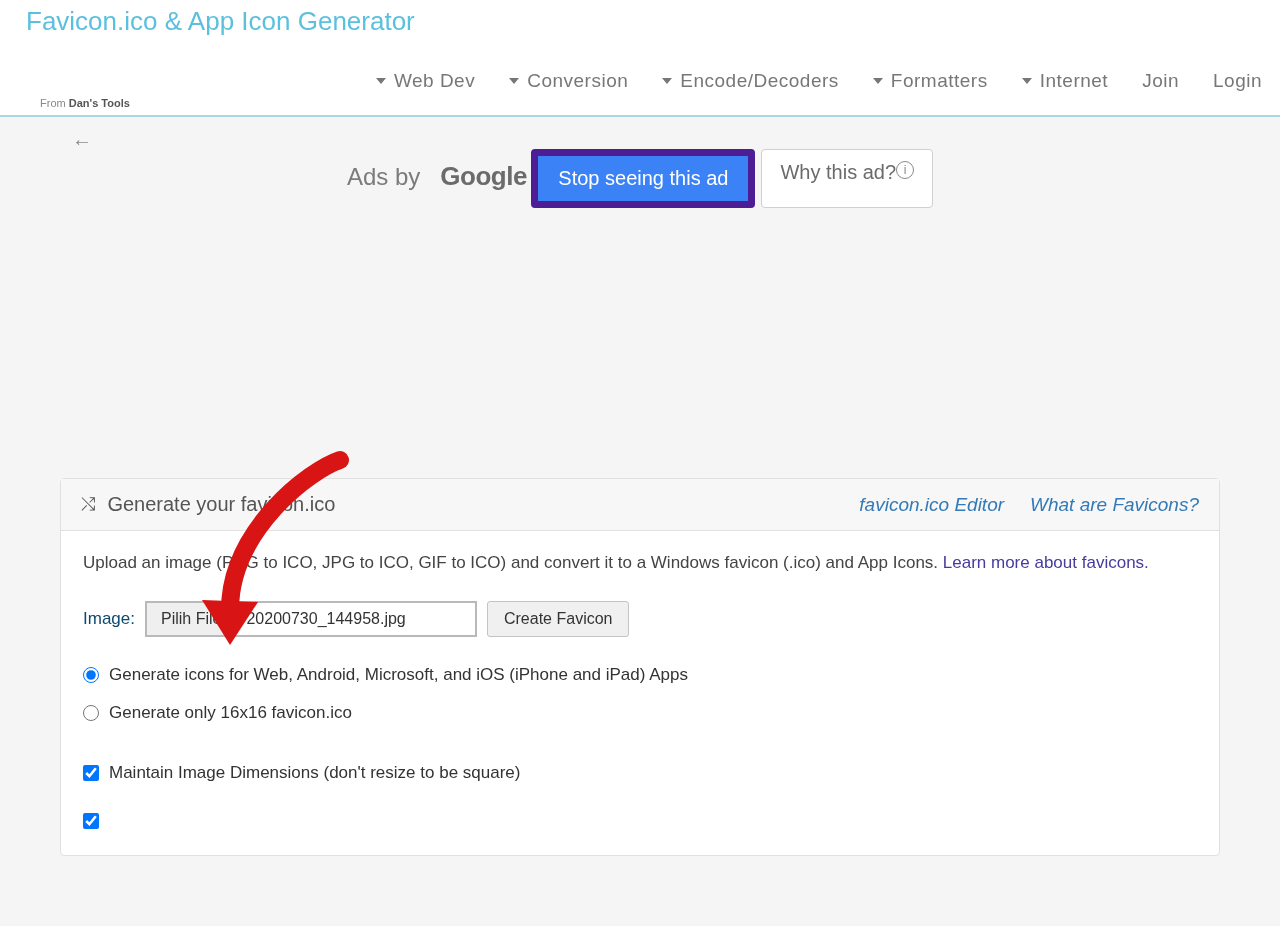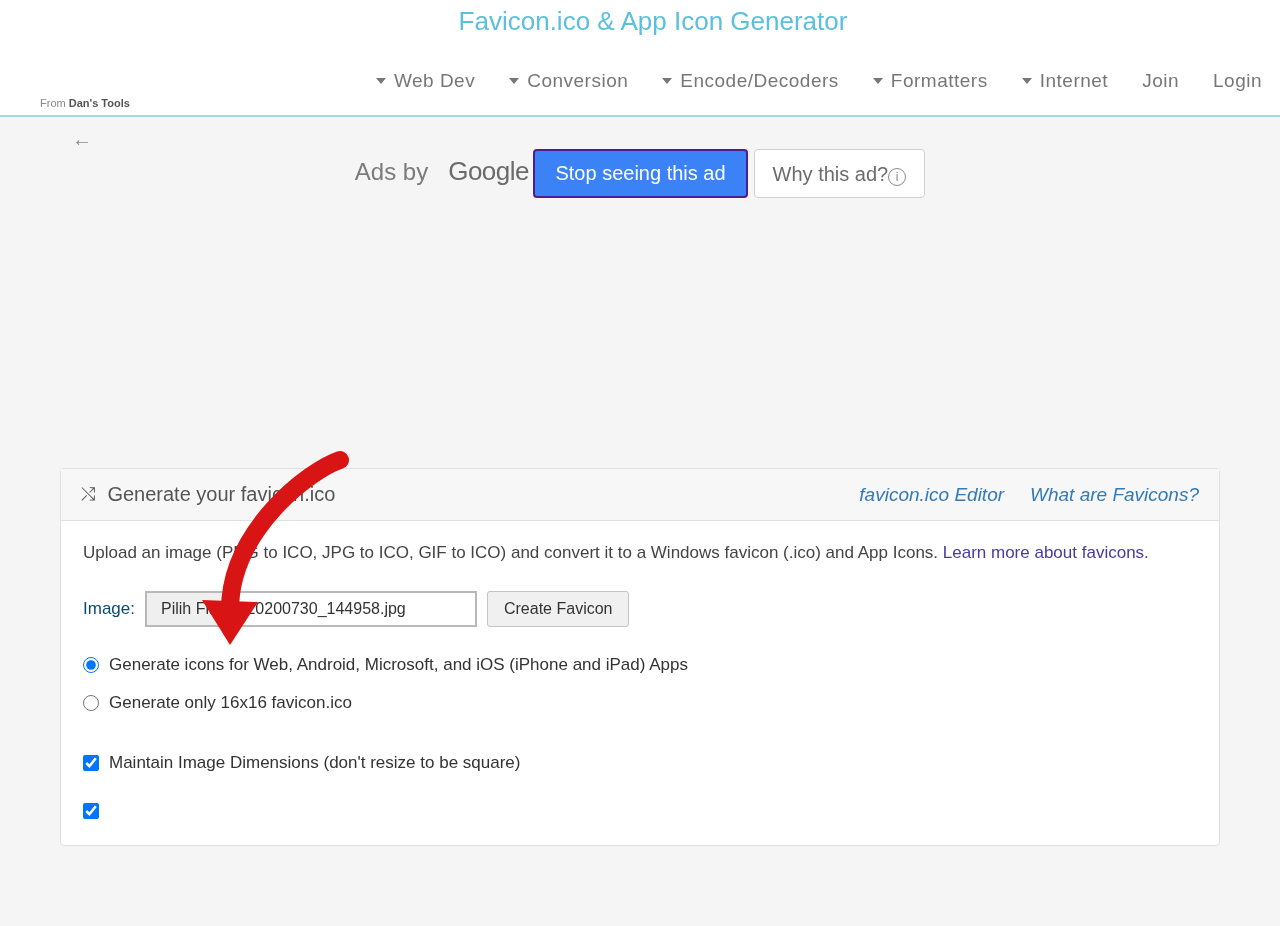--- a/index.html
+++ b/index.html
@@ -9,21 +9,20 @@
     color: #333;
     width: 1280px;
     height: 926px;
     overflow: hidden;
   }
   .topbar {
     background: #fff;
     border-bottom: 2px solid #a6d8e8;
     height: 117px;
     position: relative;
-    text-align: center;
   }
   .site-title {
     color: #5bc0de;
     font-size: 26px;
     font-weight: 400;
     padding: 6px 0 0 26px;
   }
   .from-line {
     position: absolute;
     left: 40px;
@@ -65,41 +64,41 @@
     padding-top: 14px;
     text-align: center;
   }
   .ads-by {
     font-size: 24px;
     color: #7b7b7b;
     display: inline-flex;
     align-items: baseline;
     gap: 20px;
   }
-  .google-word { font-family: Arial, sans-serif; font-size: 26px; font-weight: normal; color: #6b6b6b; letter-spacing: -0.5px;}
+  .google-word { font-family: Arial, sans-serif; font-size: 26px; font-weight: bold; color: #6b6b6b; letter-spacing: -0.5px;}
   .ad-buttons { margin-top: 18px; display: inline-flex; gap: 6px; }
   .btn-blue {
     background: #3b82f6;
     color: #fff;
-    border: 2px solid #4c1d95;
+    border: 7px solid #4c1d95;
     padding: 11px 20px;
     font-size: 20px;
     border-radius: 4px;
     cursor: pointer;
   }
   .btn-white {
     background: #fff;
     color: #6b6b6b;
     border: 1px solid #d0d0d0;
     padding: 11px 18px;
     font-size: 20px;
     border-radius: 4px;
     cursor: pointer;
     display: inline-flex;
-    align-items: flex-end;
+    align-items: flex-start;
   }
   .info-circle {
     display: inline-flex;
     width: 18px; height: 18px;
     border: 1.5px solid #8a8a8a;
     border-radius: 50%;
     align-items: center; justify-content: center;
     font-size: 12px;
     color: #8a8a8a;
   }

